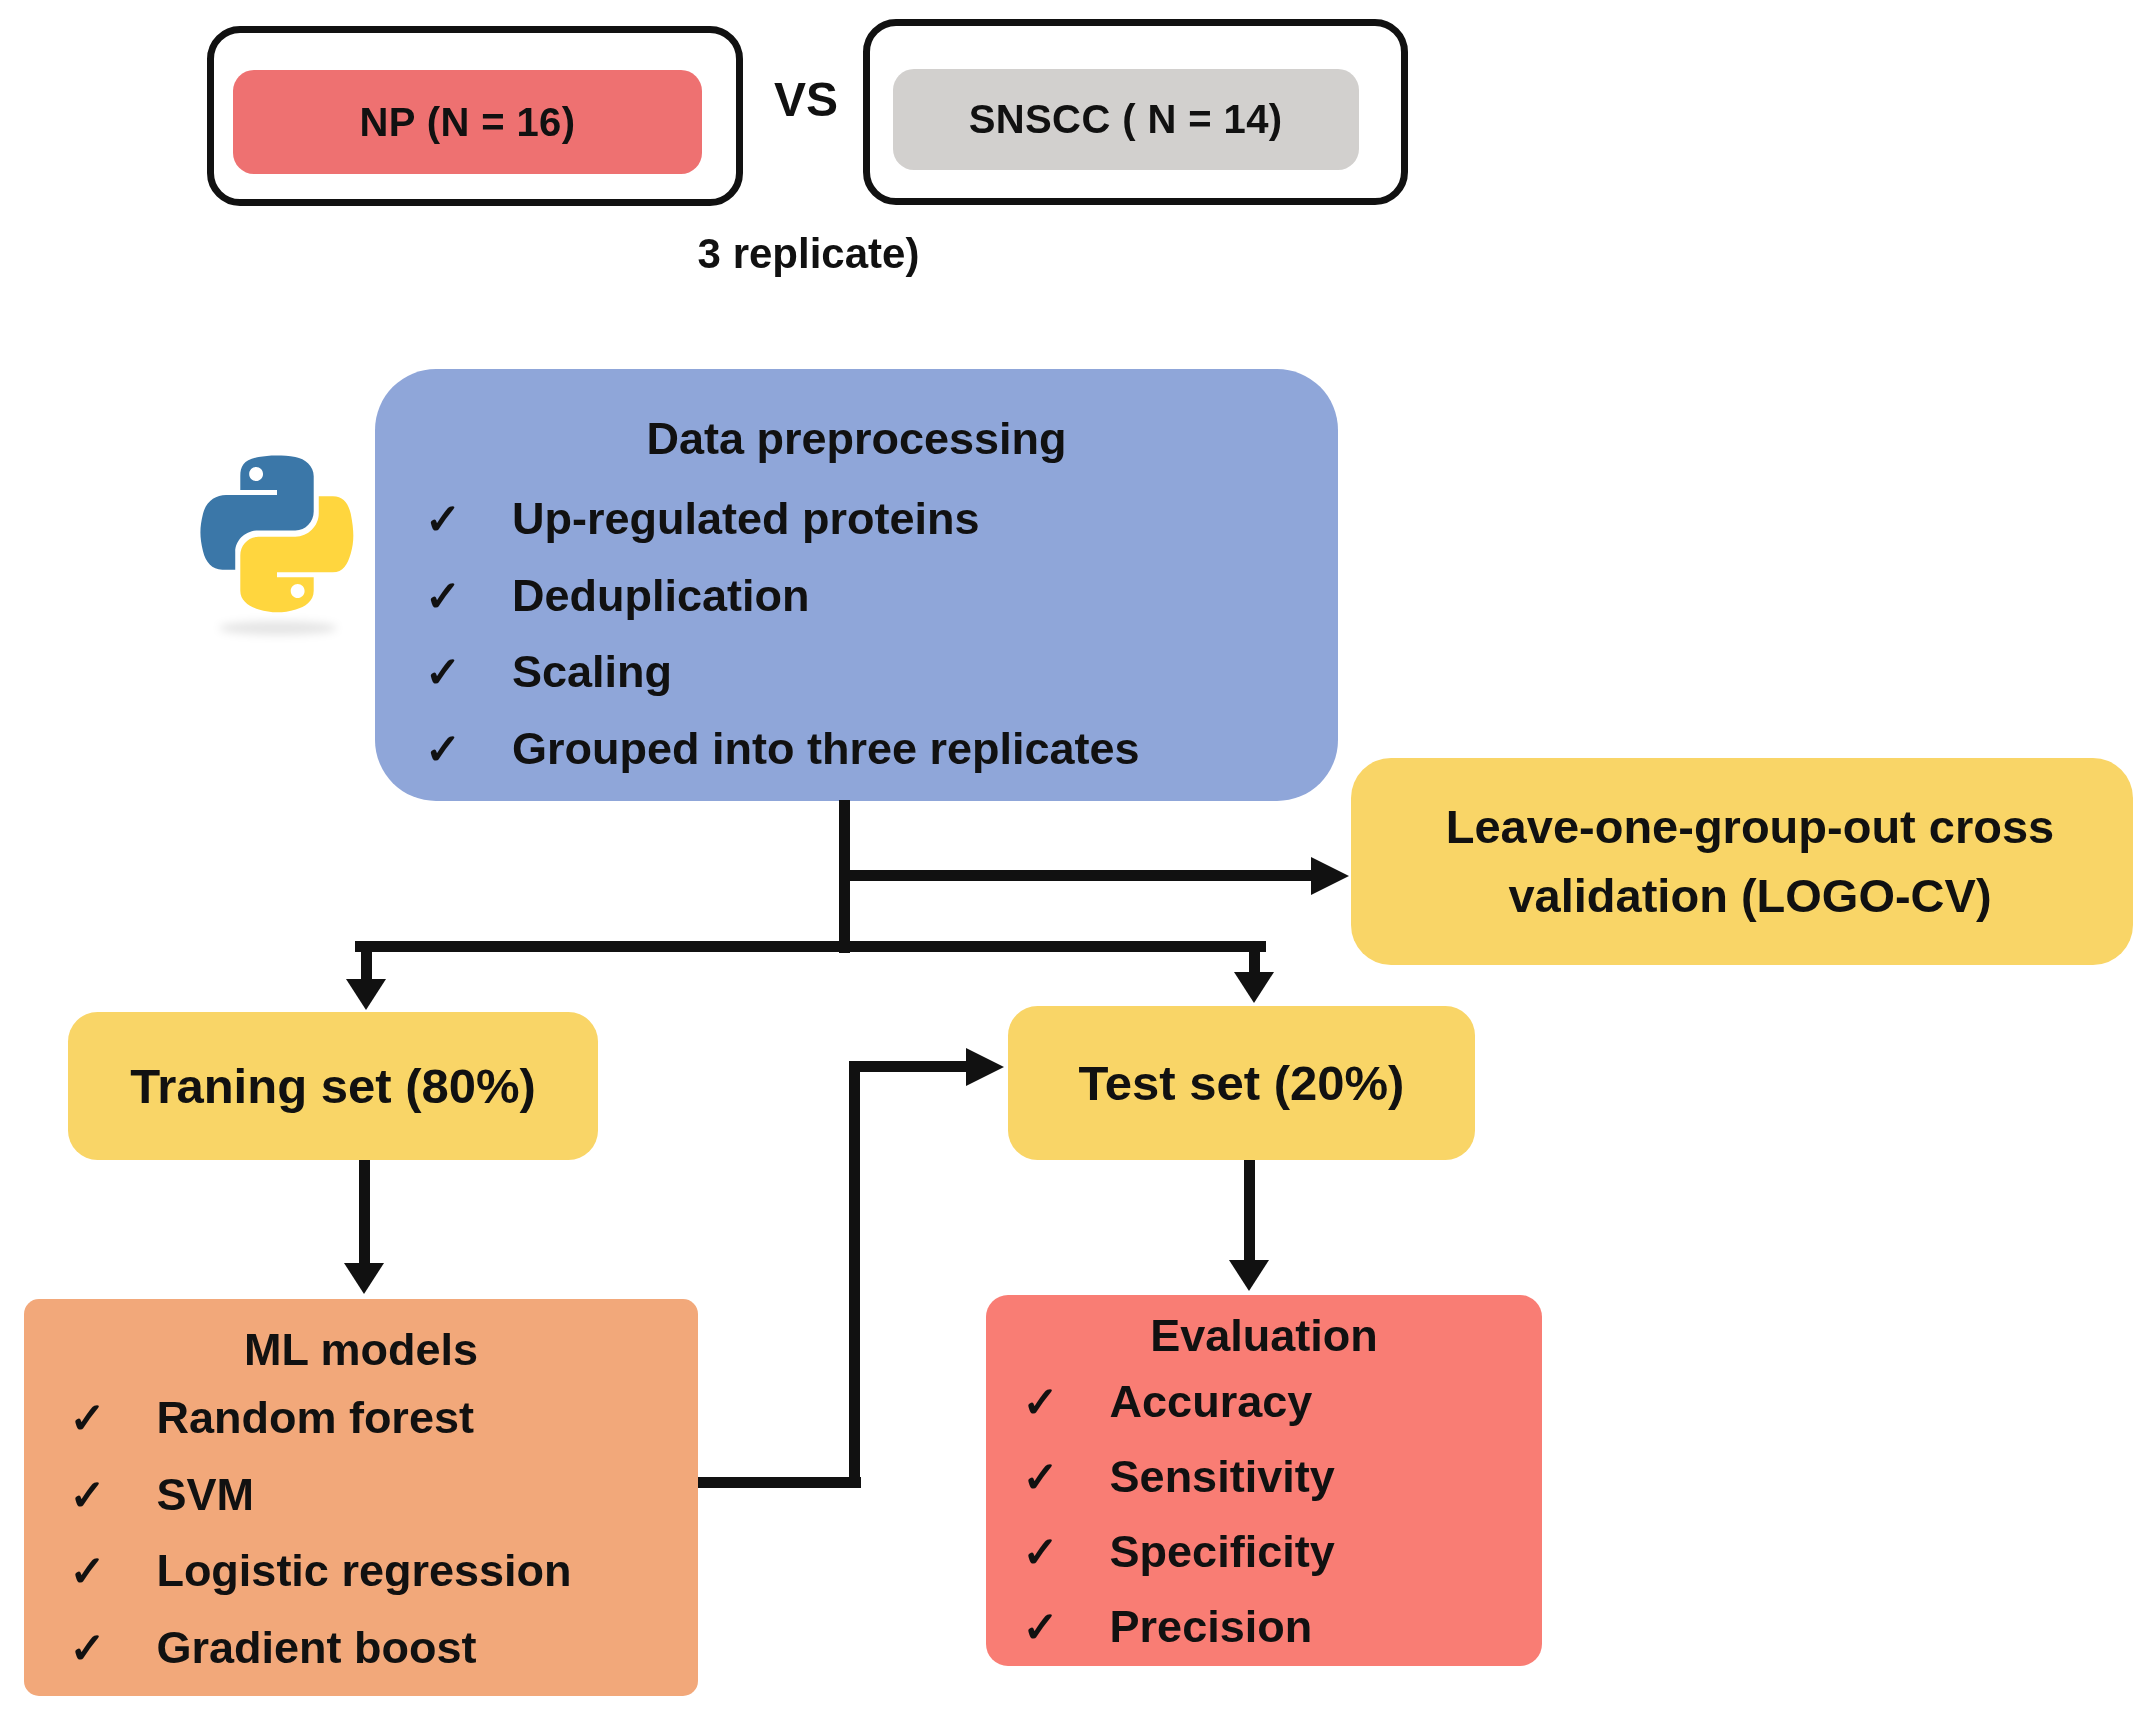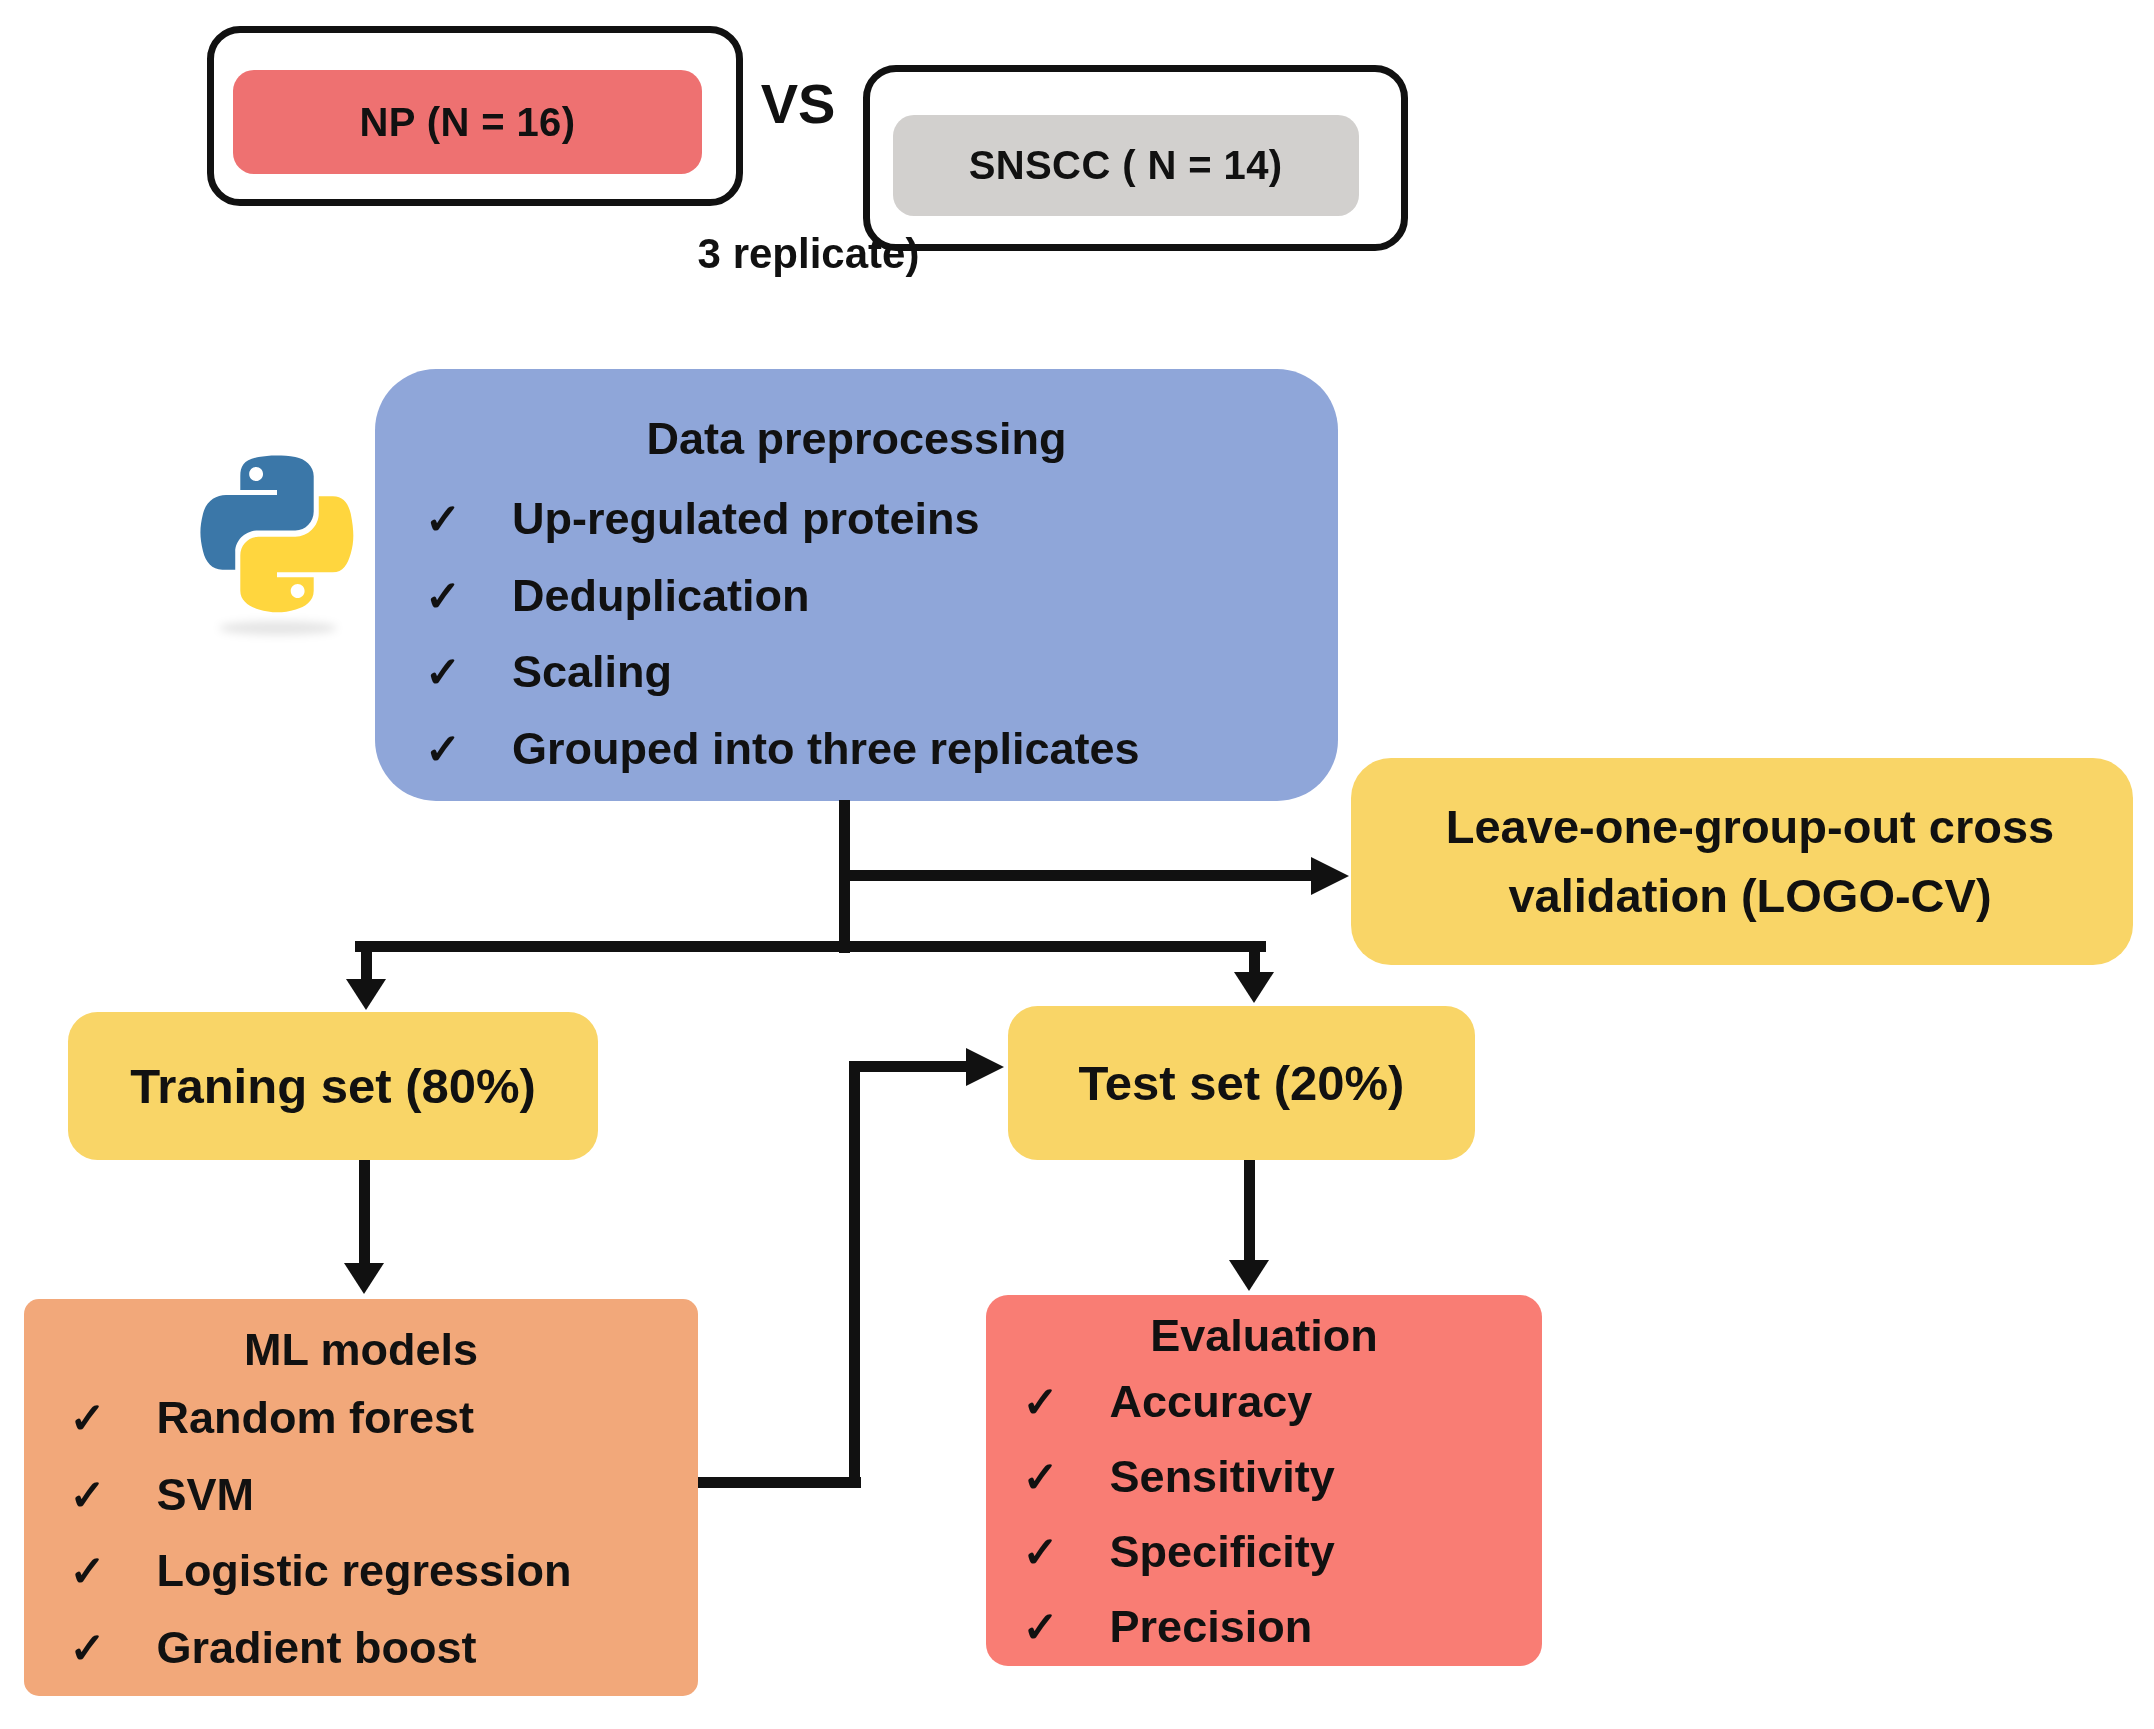--- a/index.html
+++ b/index.html
@@ -7,21 +7,21 @@
     position:relative;width:2154px;height:1729px;background:#ffffff;overflow:hidden;
     font-family:"Liberation Sans",sans-serif;color:#111;font-weight:bold;
   }
   .abs{position:absolute;}
   
   .outer-box{border:7.8px solid #111;border-radius:33px;background:#fff;box-sizing:border-box;}
   .pill{border-radius:21px;display:flex;align-items:center;justify-content:center;
         font-size:40px;letter-spacing:0.4px;}
   .pill-red{background:#EE7171;}
   .pill-gray{background:#D2D0CE;}
-  .vs{font-size:56px;line-height:1;}
+  .vs{font-size:48px;line-height:1;padding-left:8px;}
   .caption{width:1217px;left:200px;top:224px;text-align:center;font-size:42px;line-height:1.45;}
   
   .roundbox{box-sizing:border-box;}
   .box-blue{background:#8FA6D9;border-radius:61px;}
   .box-yellow{background:#F9D567;border-radius:29.5px;}
   .box-yellow-lg{background:#F9D567;border-radius:40px;}
   .box-orange{background:#F2A87A;border-radius:15px;}
   .box-salmon{background:#F97D74;border-radius:22px;}
   .box-title{text-align:center;font-size:45px;line-height:54px;}
   .check-list{display:flex;flex-direction:column;}
@@ -44,21 +44,21 @@
 <div id="canvas">
 
   <div class="abs outer-box" style="left:207px;top:26px;width:536px;height:180px;">
     <div class="pill pill-red" style="position:absolute;left:19px;top:37px;width:469px;height:104px;">
       <span>NP (N = 16)</span>
     </div>
   </div>
 
   <div class="abs vs" style="left:743px;top:76px;width:110px;text-align:center;">VS</div>
 
-  <div class="abs outer-box" style="left:863px;top:19px;width:545px;height:186px;margin-top:46px;">
+  <div class="abs outer-box" style="left:863px;top:19px;width:545px;height:186px;">
     <div class="pill pill-gray" style="position:absolute;left:22.6px;top:43px;width:466px;height:101px;">
       <span>SNSCC ( N = 14)</span>
     </div>
   </div>
 
   <div class="abs caption">
     <div>3 replicate)</div>
   </div>
 
   <div class="abs" style="left:196px;top:441px;width:162px;height:184px;">

